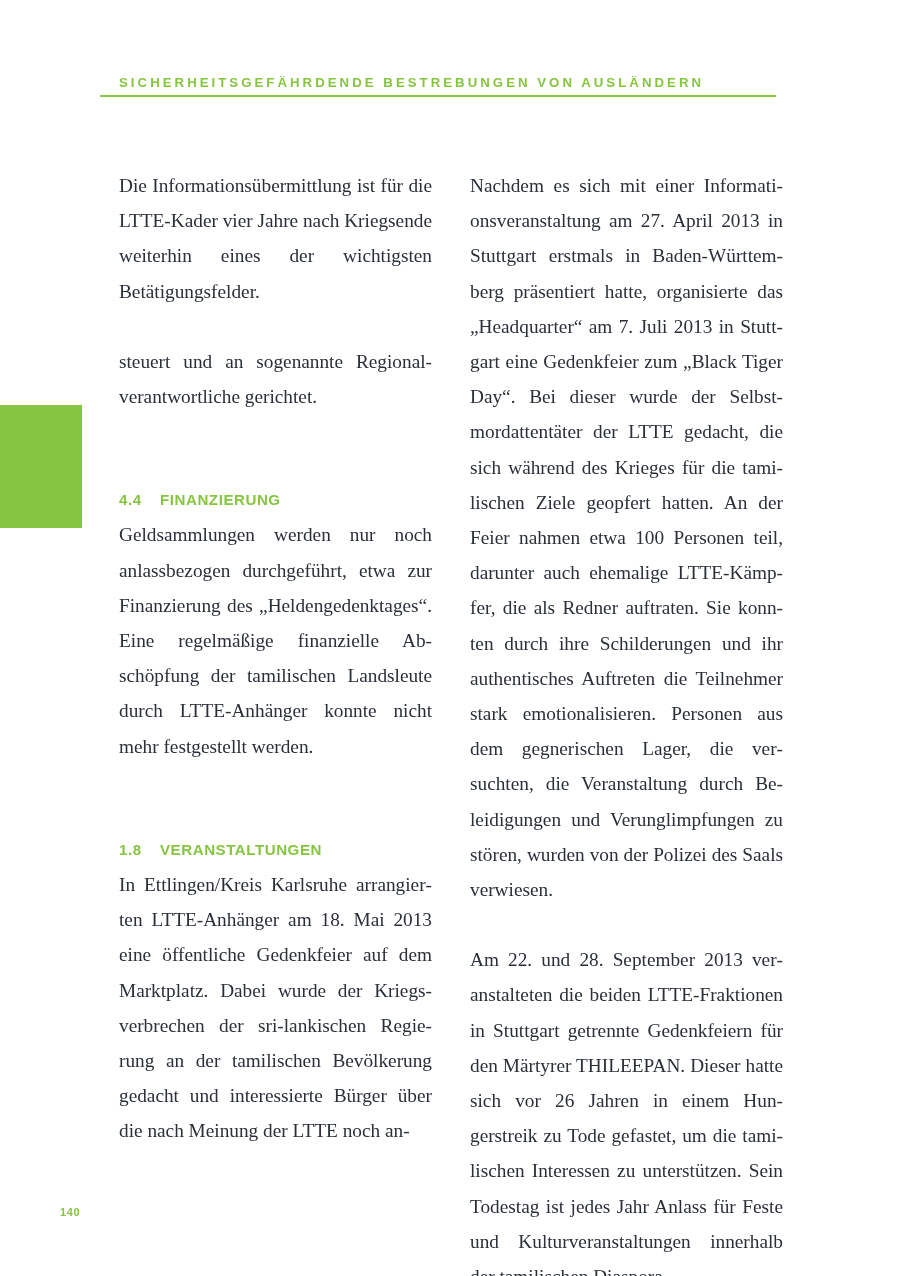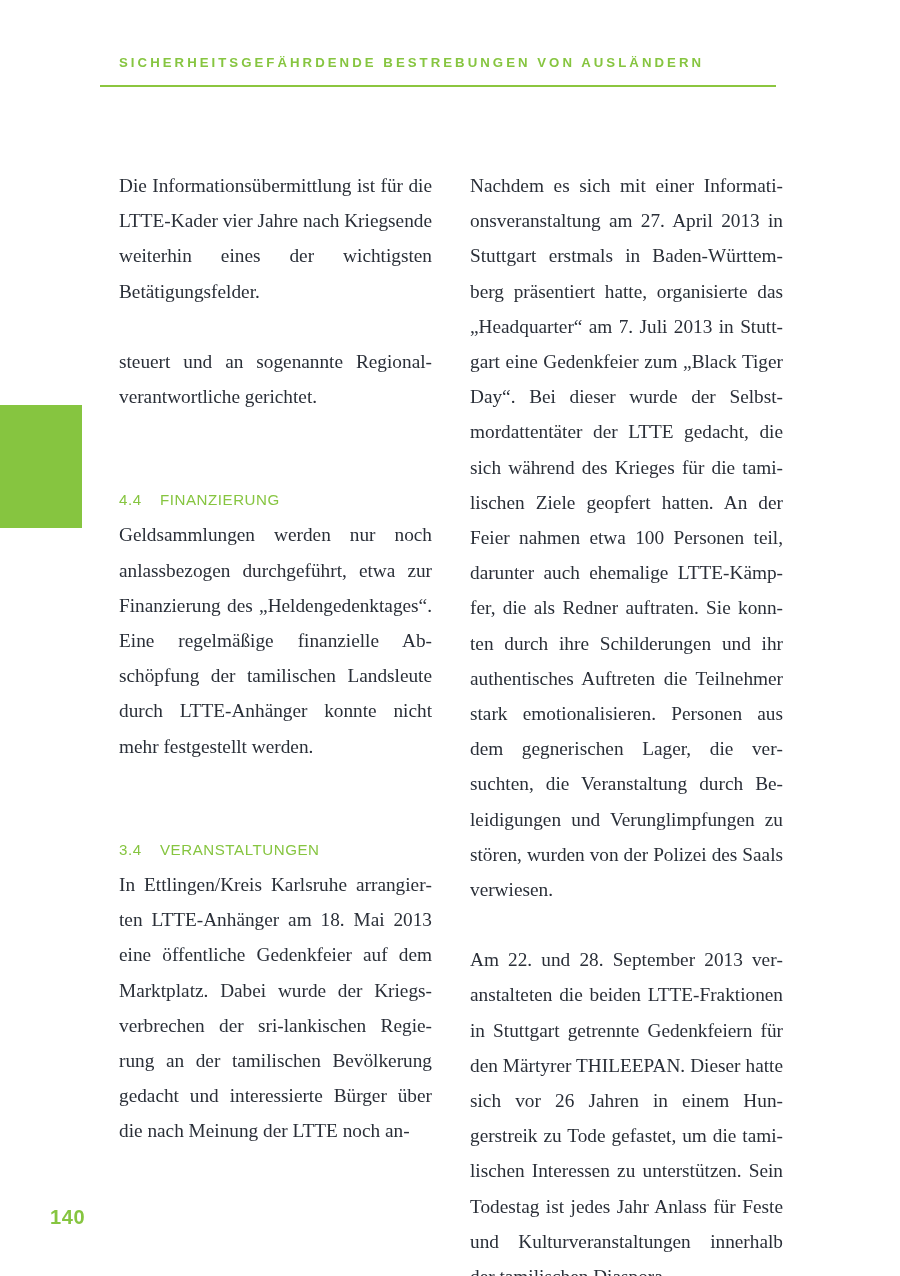--- a/index.html
+++ b/index.html
@@ -28,21 +28,22 @@
     width: 676px;
   }
   .running-head-text {
     font-family: "Liberation Sans", sans-serif;
     font-weight: bold;
     font-size: 13.2px;
     letter-spacing: 3.05px;
     color: #86c540;
     white-space: nowrap;
     padding-left: 19px;
-    padding-bottom: 15px;
+    padding-bottom: 5px;
+    margin-top: 20px;
   }
   .running-head-rule {
     height: 2.2px;
     background: #8cc63f;
     width: 676px;
   }
 
   
   .chapter-tab {
     position: absolute;
@@ -78,43 +79,43 @@
   }
   .para + .para {
     margin-top: 35px;
   }
   .para.tight-after-heading {
     margin-top: 0;
   }
 
   .section-heading {
     font-family: "Liberation Sans", sans-serif;
-    font-weight: normal;
+    font-weight: bold;
     font-size: 15.1px;
     letter-spacing: 0.55px;
     color: #86c540;
     margin: 0;
     line-height: 35.2px;
   }
   .section-heading .num {
     display: inline-block;
     min-width: 41px;
   }
   .section-block {
     margin-top: 68px;
   }
 
   
   .folio {
     position: absolute;
-    left: 50px;
+    left: 60px;
     top: 1206px;
     font-family: "Liberation Sans", sans-serif;
     font-weight: bold;
-    font-size: 20px;
+    font-size: 11px;
     letter-spacing: 0.6px;
     color: #86c540;
   }
 </style>
 </head>
 <body>
 
 <div class="page">
 
   <div class="running-head">
@@ -131,21 +132,21 @@
       <p class="para">Die Informationsübermittlung ist für die LTTE-Kader vier Jahre nach Kriegs­ende weiterhin eines der wichtigsten Betätigungsfelder.</p>
 
       <p class="para">steuert und an sogenannte Regional­verantwortliche gerichtet.</p>
 
       <div class="section-block">
         <h2 class="section-heading"><span class="num">4.4</span><span>FINANZIERUNG</span></h2>
         <p class="para tight-after-heading">Geldsammlungen werden nur noch anlassbezogen durchgeführt, etwa zur Finanzierung des „Heldengedenkta­ges“. Eine regelmäßige finanzielle Ab­schöpfung der tamilischen Landsleute durch LTTE-Anhänger konnte nicht mehr festgestellt werden.</p>
       </div>
 
       <div class="section-block">
-        <h2 class="section-heading"><span class="num">3.4</span><span>VERANSTALTUNGEN</span></h2>
+        <h2 class="section-heading"><span class="num">1.8</span><span>VERANSTALTUNGEN</span></h2>
         <p class="para">In Ettlingen/Kreis Karlsruhe arrangier­ten LTTE-Anhänger am 18. Mai 2013 eine öffentliche Gedenkfeier auf dem Marktplatz. Dabei wurde der Kriegs­verbrechen der sri-lankischen Regie­rung an der tamilischen Bevölkerung gedacht und interessierte Bürger über die nach Meinung der LTTE noch an-</p>
       </div>
 
     </div>
 
     <div class="column">
 
 
       <p class="para">Nachdem es sich  mit einer Informati­onsveranstaltung am 27. April 2013 in Stuttgart erstmals in Baden-Württem­berg präsentiert hatte, organisierte das „Headquarter“ am 7. Juli 2013 in Stutt­gart eine Gedenkfeier zum „Black Tiger Day“. Bei dieser wurde der Selbst­mordattentäter der LTTE gedacht, die sich während des Krieges für die tami­lischen Ziele geopfert hatten. An der Feier nahmen etwa 100 Personen teil, darunter auch ehemalige LTTE-Kämp­fer, die als Redner auftraten. Sie konn­ten durch ihre Schilderungen und ihr authentisches Auftreten die Teilneh­mer stark emotionalisieren. Personen aus dem gegnerischen Lager, die ver­suchten, die Veranstaltung durch Be­leidigungen und Verunglimpfungen zu stören, wurden von der Polizei des Saals verwiesen.</p>
 

